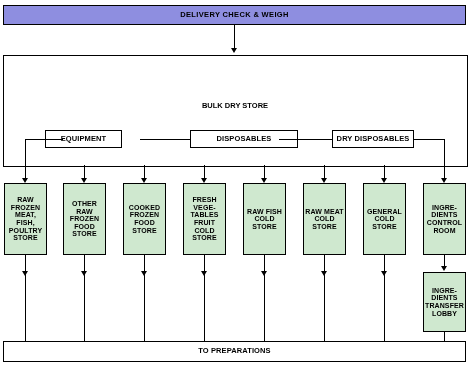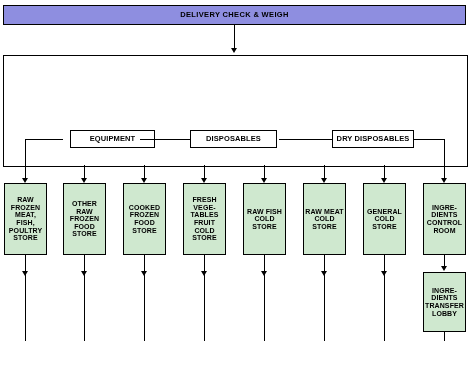--- a/index.html
+++ b/index.html
@@ -82,25 +82,26 @@
   <div class="box purple" style="left:3px; top:5px; width:463px; height:20px;">
     <span>DELIVERY CHECK &amp; WEIGH</span>
   </div>
 
   <div class="vline" style="left:234px; top:25px; height:25px;"></div>
   <div class="arrow" style="left:230.5px; top:48px;"></div>
 
   <div class="outerframe" style="left:3px; top:55px; width:463px; height:110px;"></div>
 
 
+  <div class="plain" style="left:185px; top:101px; width:100px;">BULK DRY STORE</div>
 
-  <div class="box white" style="left:70px; top:130px; width:85px; height:18px;">
+  <div class="box white" style="left:45px; top:130px; width:77px; height:18px;">
     <span>EQUIPMENT</span>
   </div>
-  <div class="box white" style="left:190px; top:130px; width:87px; height:18px;">
+  <div class="box white" style="left:190px; top:130px; width:108px; height:18px;">
     <span>DISPOSABLES</span>
   </div>
   <div class="box white" style="left:332px; top:130px; width:82px; height:18px;">
     <span>DRY DISPOSABLES</span>
   </div>
 
   <div class="hline" style="left:25px; top:139px; width:38px;"></div>
   <div class="hline" style="left:140px; top:139px; width:50px;"></div>
   <div class="hline" style="left:279px; top:139px; width:53px;"></div>
   <div class="hline" style="left:414px; top:139px; width:30px;"></div>
@@ -165,14 +166,17 @@
   <div class="vline" style="left:204px; top:255px; height:86px;"></div>
   <div class="arrow" style="left:200.5px; top:271px;"></div>
   <div class="vline" style="left:264px; top:255px; height:86px;"></div>
   <div class="arrow" style="left:260.5px; top:271px;"></div>
   <div class="vline" style="left:324px; top:255px; height:86px;"></div>
   <div class="arrow" style="left:320.5px; top:271px;"></div>
   <div class="vline" style="left:384px; top:255px; height:86px;"></div>
   <div class="arrow" style="left:380.5px; top:271px;"></div>
   <div class="vline" style="left:444px; top:332px; height:9px;"></div>
 
+  <div class="box white" style="left:3px; top:341px; width:463px; height:21px;">
+    <span>TO PREPARATIONS</span>
+  </div>
 
 </div>
 
 </body></html>

